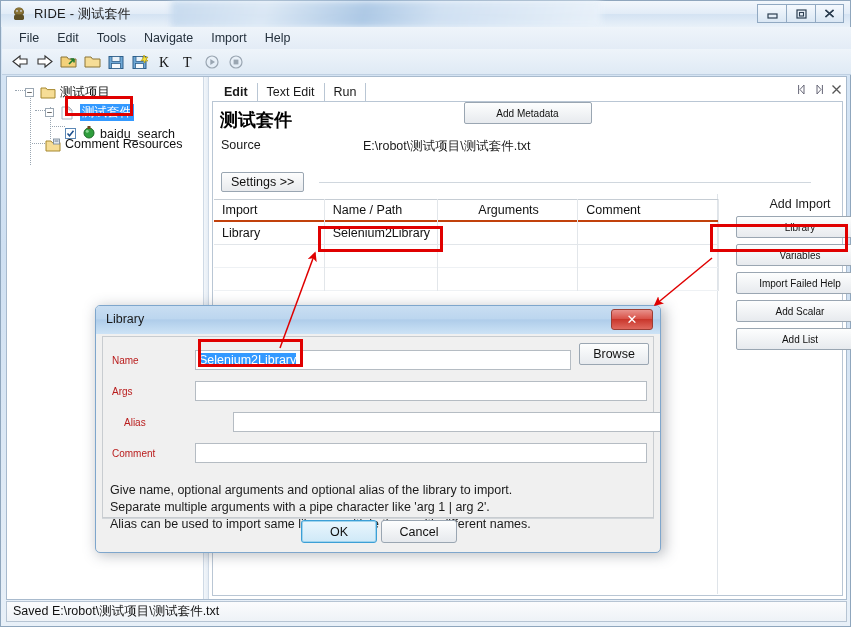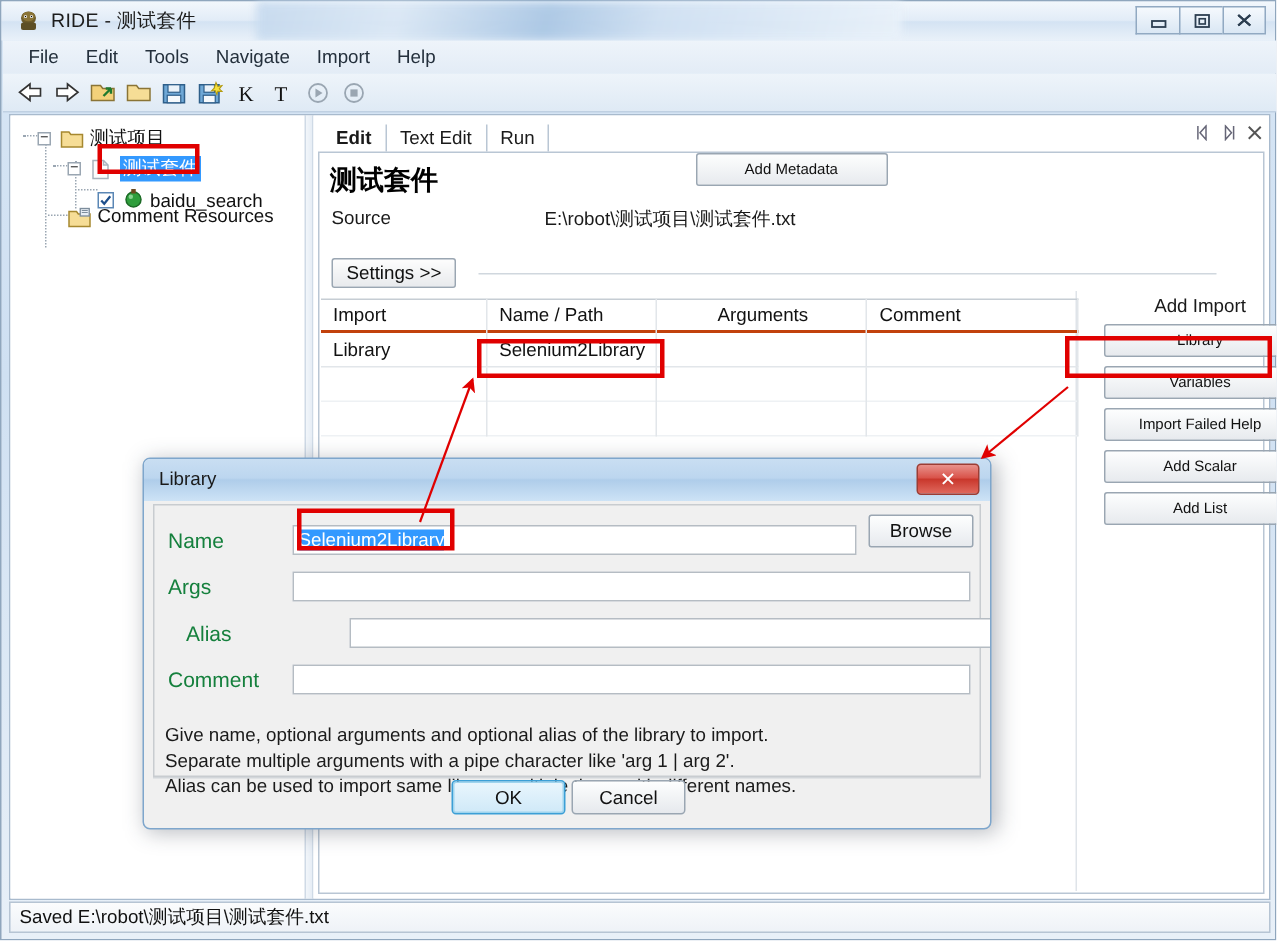--- a/index.html
+++ b/index.html
@@ -202,21 +202,21 @@
     border:1px solid #9c3d34;border-radius:3px;
     display:flex;align-items:center;justify-content:center;
     color:#fff;font-size:13px;font-weight:bold;box-sizing:border-box;
   }
   .dlg-body{
     position:absolute;left:6px;top:30px;width:552px;height:182px;
     background:#f0f0f0;border:1px solid #c8ccd0;box-sizing:border-box;
   }
   .frow{position:absolute;height:22px;display:flex;align-items:center;}
   .flabel{
-    width:92px;font-size:14px;color:#15803d;padding-left:9px;box-sizing:border-box;
+    width:92px;font-size:10px;color:#b91c1c;padding-left:9px;box-sizing:border-box;
   }
   .finput{
     height:20px;background:#fff;border:1px solid #b5bcc3;box-sizing:border-box;
     font-size:12.5px;color:#111;padding-left:3px;line-height:18px;overflow:hidden;
     white-space:nowrap;
   }
   .sel-text{background:#3399ff;color:#fff;}
   .browse-btn{
     position:absolute;left:483px;top:37px;width:70px;height:22px;
     background:linear-gradient(to bottom,#fdfefe,#e7eaee);

